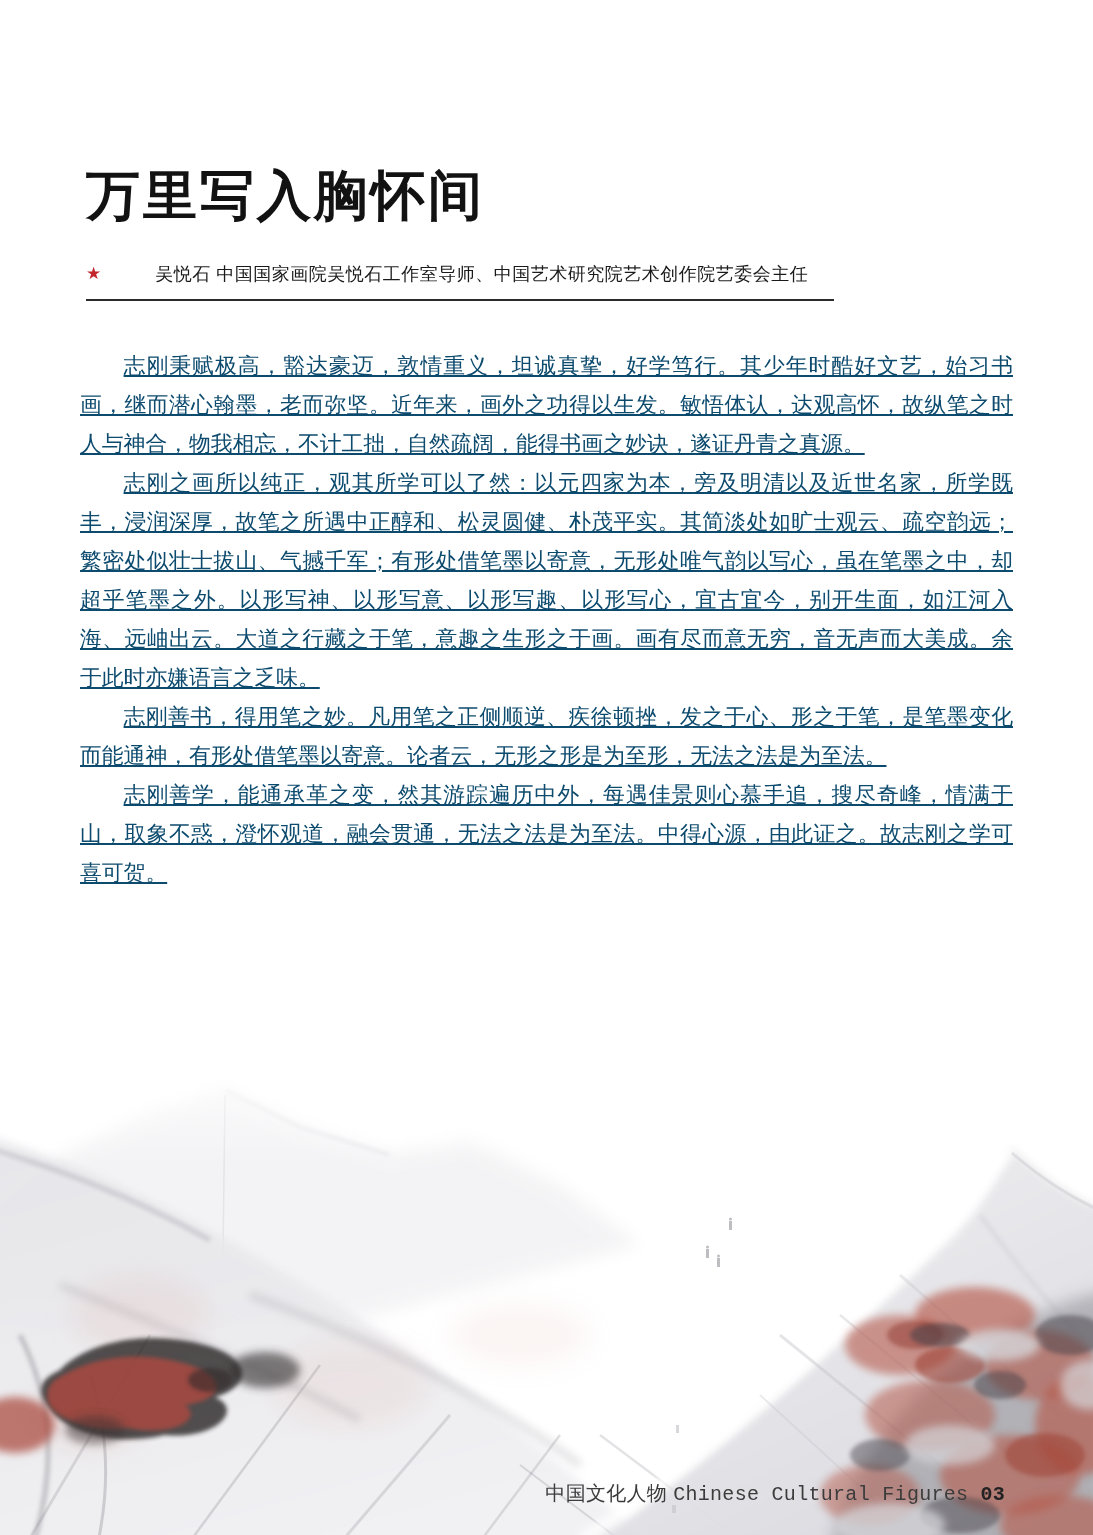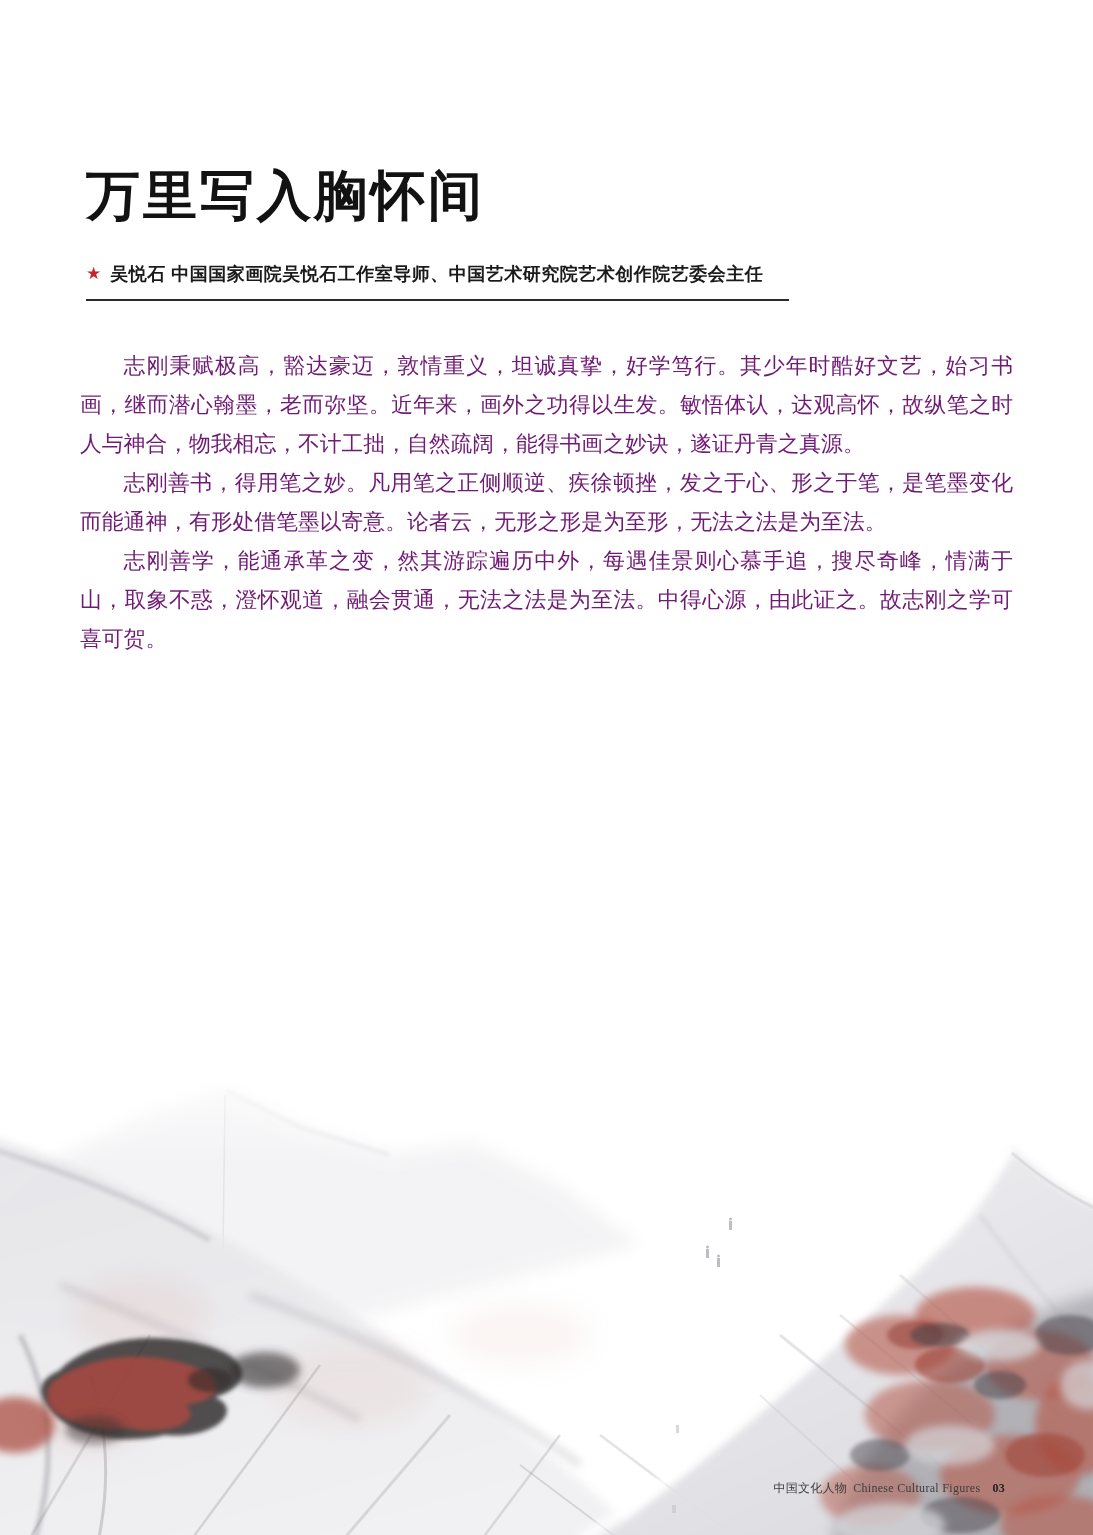--- a/index.html
+++ b/index.html
@@ -24,31 +24,32 @@
   .byline{
     margin:30px 0 0 6px;
     display:inline-flex;align-items:center;
     width:-moz-fit-content;width:fit-content;
     padding:0 26px 12px 0;
     border-bottom:2px solid #2b2b2b;
     line-height:26px;
     font-family:"Liberation Sans","DejaVu Sans",sans-serif;
   }
   .star{color:#c1272d;font-size:17px;margin-right:9px;line-height:26px;}
-  .byline-text{font-size:18px;font-weight:700;color:#1a1a1a;letter-spacing:0.5px;}
+  .byline-text{font-size:18px;font-weight:400;color:#1a1a1a;letter-spacing:0.5px;margin-left:45px;}
   .article{
     margin-top:46px;
-    font-size:21.8px;line-height:39px;color:#701a75;
+    font-size:21.8px;line-height:39px;color:#0c4a6e;
     text-align:justify;
+    text-decoration:underline;
   }
   .article p{margin:0;text-indent:2em;}
   .footer{
     position:absolute;top:1480px;right:88px;z-index:2;
-    font-family:Liberation Serif, serif;
-    font-size:12px;color:#3c3c3c;letter-spacing:0.3px;
+    font-family:Liberation Mono, monospace;
+    font-size:20px;color:#3c3c3c;letter-spacing:0.3px;
     white-space:nowrap;
   }
   .footer .sep{display:inline-block;width:6px;}
   .footer .gap{display:inline-block;width:12px;}
   .page-num{font-weight:700;color:#222222;}
 </style>
 </head>
 <body>
 
 <div class="page">
@@ -158,20 +159,21 @@
   <div class="content">
     <h1 class="title">万里写入胸怀间</h1>
 
     <div class="byline">
       <span class="star">★</span>
       <span class="byline-text">吴悦石  中国国家画院吴悦石工作室导师、中国艺术研究院艺术创作院艺委会主任</span>
     </div>
 
     <div class="article">
       <p>志刚秉赋极高，豁达豪迈，敦情重义，坦诚真挚，好学笃行。其少年时酷好文艺，始习书画，继而潜心翰墨，老而弥坚。近年来，画外之功得以生发。敏悟体认，达观高怀，故纵笔之时人与神合，物我相忘，不计工拙，自然疏阔，能得书画之妙诀，遂证丹青之真源。</p>
+      <p>志刚之画所以纯正，观其所学可以了然：以元四家为本，旁及明清以及近世名家，所学既丰，浸润深厚，故笔之所遇中正醇和、松灵圆健、朴茂平实。其简淡处如旷士观云、疏空韵远；繁密处似壮士拔山、气撼千军；有形处借笔墨以寄意，无形处唯气韵以写心，虽在笔墨之中，却超乎笔墨之外。以形写神、以形写意、以形写趣、以形写心，宜古宜今，别开生面，如江河入海、远岫出云。大道之行藏之于笔，意趣之生形之于画。画有尽而意无穷，音无声而大美成。余于此时亦嫌语言之乏味。</p>
       <p>志刚善书，得用笔之妙。凡用笔之正侧顺逆、疾徐顿挫，发之于心、形之于笔，是笔墨变化而能通神，有形处借笔墨以寄意。论者云，无形之形是为至形，无法之法是为至法。</p>
       <p>志刚善学，能通承革之变，然其游踪遍历中外，每遇佳景则心慕手追，搜尽奇峰，情满于山，取象不惑，澄怀观道，融会贯通，无法之法是为至法。中得心源，由此证之。故志刚之学可喜可贺。</p>
     </div>
   </div>
 
   <div class="footer">
     <span>中国文化人物</span><span class="sep"></span><span>Chinese Cultural Figures</span><span class="gap"></span><span class="page-num">03</span>
   </div>
 
 </div>

